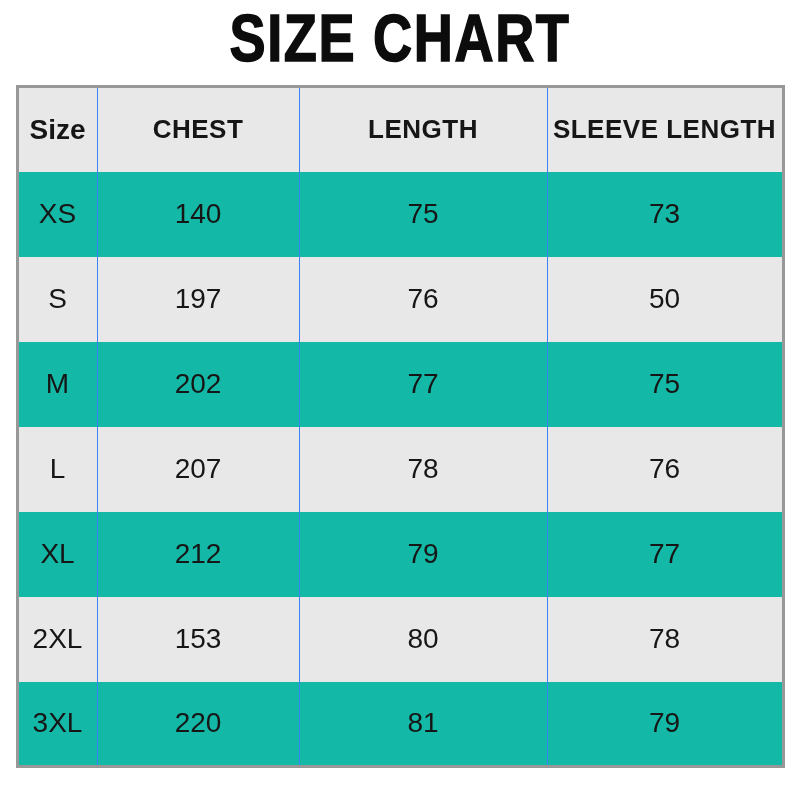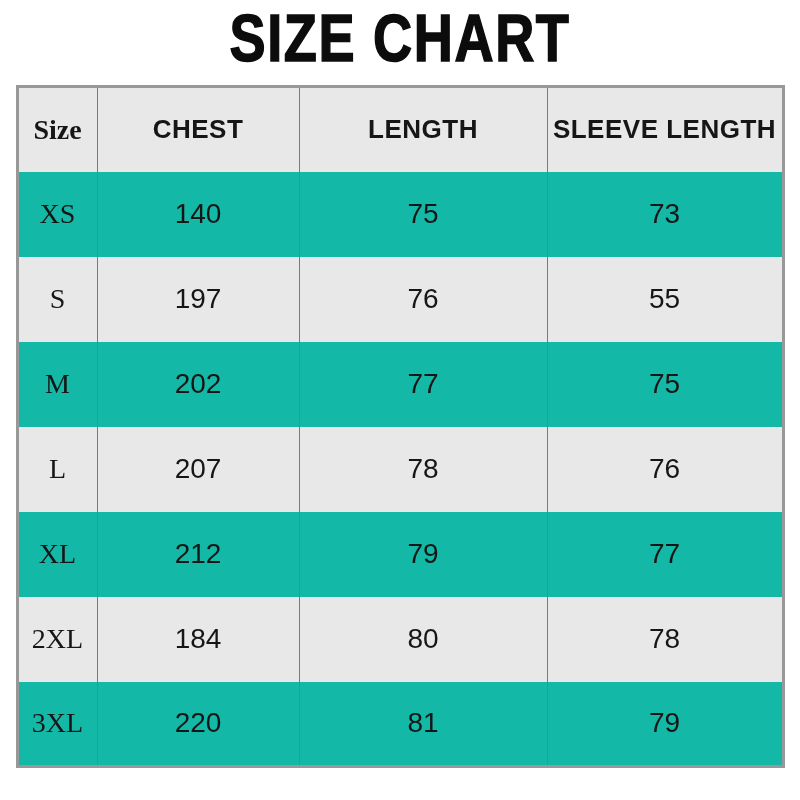--- a/index.html
+++ b/index.html
@@ -36,21 +36,21 @@
   col.c-chest  { width: 202px; }
   col.c-length { width: 248px; }
   col.c-sleeve { width: 236px; }
   th, td {
     border-left: 1px solid #3b82f6;
     height: 85px;
     text-align: center;
     vertical-align: middle;
     color: #161616;
   }
-  th:first-child, td:first-child { border-left: none; font-family: Liberation Serif, serif; }
+  th:first-child, td:first-child { border-left: none; }
   thead tr { background: #e8e8e8; }
   tbody tr { background: #14b8a6; }
   tbody tr.alt { background: #e8e8e8; }
   th {
     font-size: 26px;
     font-weight: bold;
     letter-spacing: 0.5px;
   }
   th.size-h { font-size: 28px; letter-spacing: 0; }
   td { font-size: 28px; font-weight: 400; }
@@ -79,21 +79,21 @@
     <tr>
       <td>XS</td>
       <td>140</td>
       <td>75</td>
       <td>73</td>
     </tr>
     <tr class="alt">
       <td>S</td>
       <td>197</td>
       <td>76</td>
-      <td>55</td>
+      <td>50</td>
     </tr>
     <tr>
       <td>M</td>
       <td>202</td>
       <td>77</td>
       <td>75</td>
     </tr>
     <tr class="alt">
       <td>L</td>
       <td>207</td>
@@ -101,21 +101,21 @@
       <td>76</td>
     </tr>
     <tr>
       <td>XL</td>
       <td>212</td>
       <td>79</td>
       <td>77</td>
     </tr>
     <tr class="alt">
       <td>2XL</td>
-      <td>184</td>
+      <td>153</td>
       <td>80</td>
       <td>78</td>
     </tr>
     <tr>
       <td>3XL</td>
       <td>220</td>
       <td>81</td>
       <td>79</td>
     </tr>
   </tbody>

